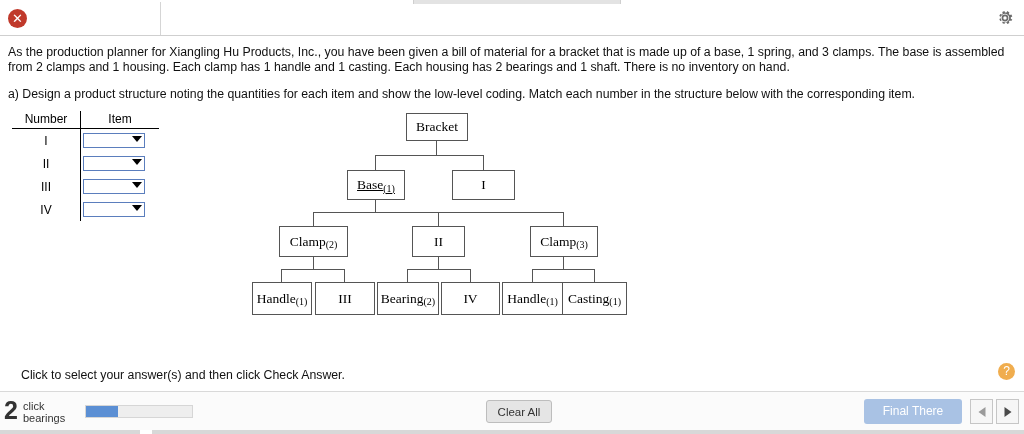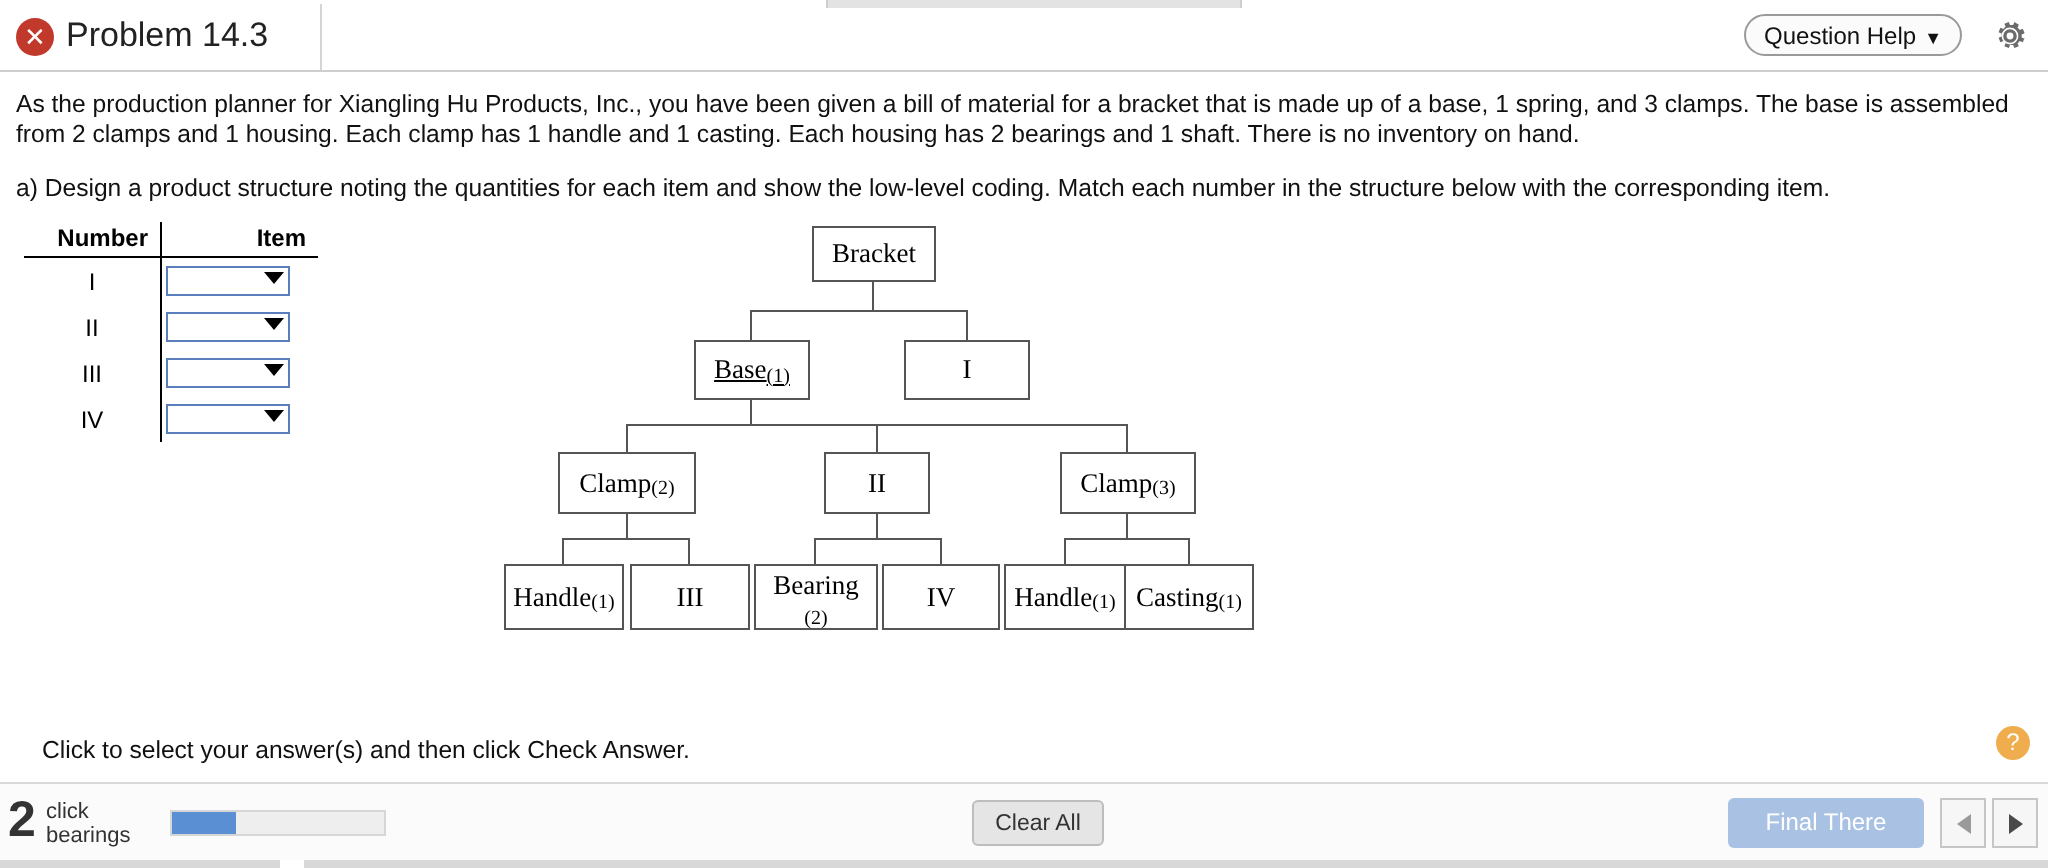--- a/index.html
+++ b/index.html
@@ -99,24 +99,24 @@
   }
 
   
   .anstable {
     position: absolute;
     left: 12px; top: 111px;
     border-collapse: collapse;
     font-size: 12px;
   }
   .anstable th {
-    font-weight: bold;
+    font-weight: normal;
     padding: 1px 6px 2px 6px;
     border-bottom: 1px solid #000;
-    text-align: right;
+    text-align: center;
   }
   .anstable th.numcol { width: 56px; }
   .anstable th.itemcol { width: 66px; border-left: 1px solid #000; }
   .anstable td.rownum {
     text-align: center;
     padding: 3px 0 3px 0;
     width: 56px;
     height: 17px;
   }
   .anstable td.selcell {
@@ -286,25 +286,21 @@
     top: 0; height: 4px;
     background: #d8d8d8;
   }
 </style>
 </head>
 <body>
 
 <div class="topbar">
   <div class="topbar-tabstub"></div>
   <div class="close-circle">✕</div>
-  <div class="problem-title">Problem 14.3</div>
   <div class="divider-v"></div>
-  <div class="qhelp">
-    <span>Question Help</span><span class="caret">▼</span>
-  </div>
   <svg class="gear" viewBox="0 0 20 20">
     <path fill="#6b6b6b" d="M10 6.6a3.4 3.4 0 1 0 0 6.8 3.4 3.4 0 0 0 0-6.8zm0 5.1a1.7 1.7 0 1 1 0-3.4 1.7 1.7 0 0 1 0 3.4z"></path>
     <path fill="#6b6b6b" d="M17.3 11.4l-1.5-.6a6 6 0 0 0 0-1.6l1.5-.6-.9-2.2-1.5.6a6 6 0 0 0-1.1-1.1l.6-1.5L12.2 3l-.6 1.5a6 6 0 0 0-1.6 0L9.4 3 7.2 3.9l.6 1.5a6 6 0 0 0-1.1 1.1l-1.5-.6-.9 2.2 1.5.6a6 6 0 0 0 0 1.6l-1.5.6.9 2.2 1.5-.6a6 6 0 0 0 1.1 1.1l-.6 1.5 2.2.9.6-1.5a6 6 0 0 0 1.6 0l.6 1.5 2.2-.9-.6-1.5a6 6 0 0 0 1.1-1.1l1.5.6.9-2.2zM10 14.2A4.2 4.2 0 1 1 10 5.8a4.2 4.2 0 0 1 0 8.4z"></path>
   </svg>
 </div>
 
 <div class="intro">As the production planner for Xiangling Hu Products, Inc., you have been given a bill of material for a bracket that is made up of a base, 1 spring, and 3 clamps. The base is assembled from 2 clamps and 1 housing. Each clamp has 1 handle and 1 casting. Each housing has 2 bearings and 1 shaft. There is no inventory on hand.</div>
 <div class="parta">a) Design a product structure noting the quantities for each item and show the low-level coding. Match each number in the structure below with the corresponding item.</div>
 
 <table class="anstable">
@@ -399,21 +395,21 @@
     <span>Clamp</span>
       <span class="sub">(3)</span>
   </div>
   <div class="node" style="left:252px; top:177px; width:60px; height:33px;">
     <span>Handle</span>
       <span class="sub">(1)</span>
   </div>
   <div class="node" style="left:315px; top:177px; width:60px; height:33px;">
     <span>III</span>
   </div>
-  <div class="node" style="left:377px; top:177px; width:62px; height:33px;flex-direction:column;">
+  <div class="node" style="left:377px; top:177px; width:62px; height:33px;">
     <span>Bearing</span>
       <span class="sub">(2)</span>
   </div>
   <div class="node" style="left:441px; top:177px; width:59px; height:33px;">
     <span>IV</span>
   </div>
   <div class="node" style="left:502px; top:177px; width:61px; height:33px;">
     <span>Handle</span>
       <span class="sub">(1)</span>
   </div>

